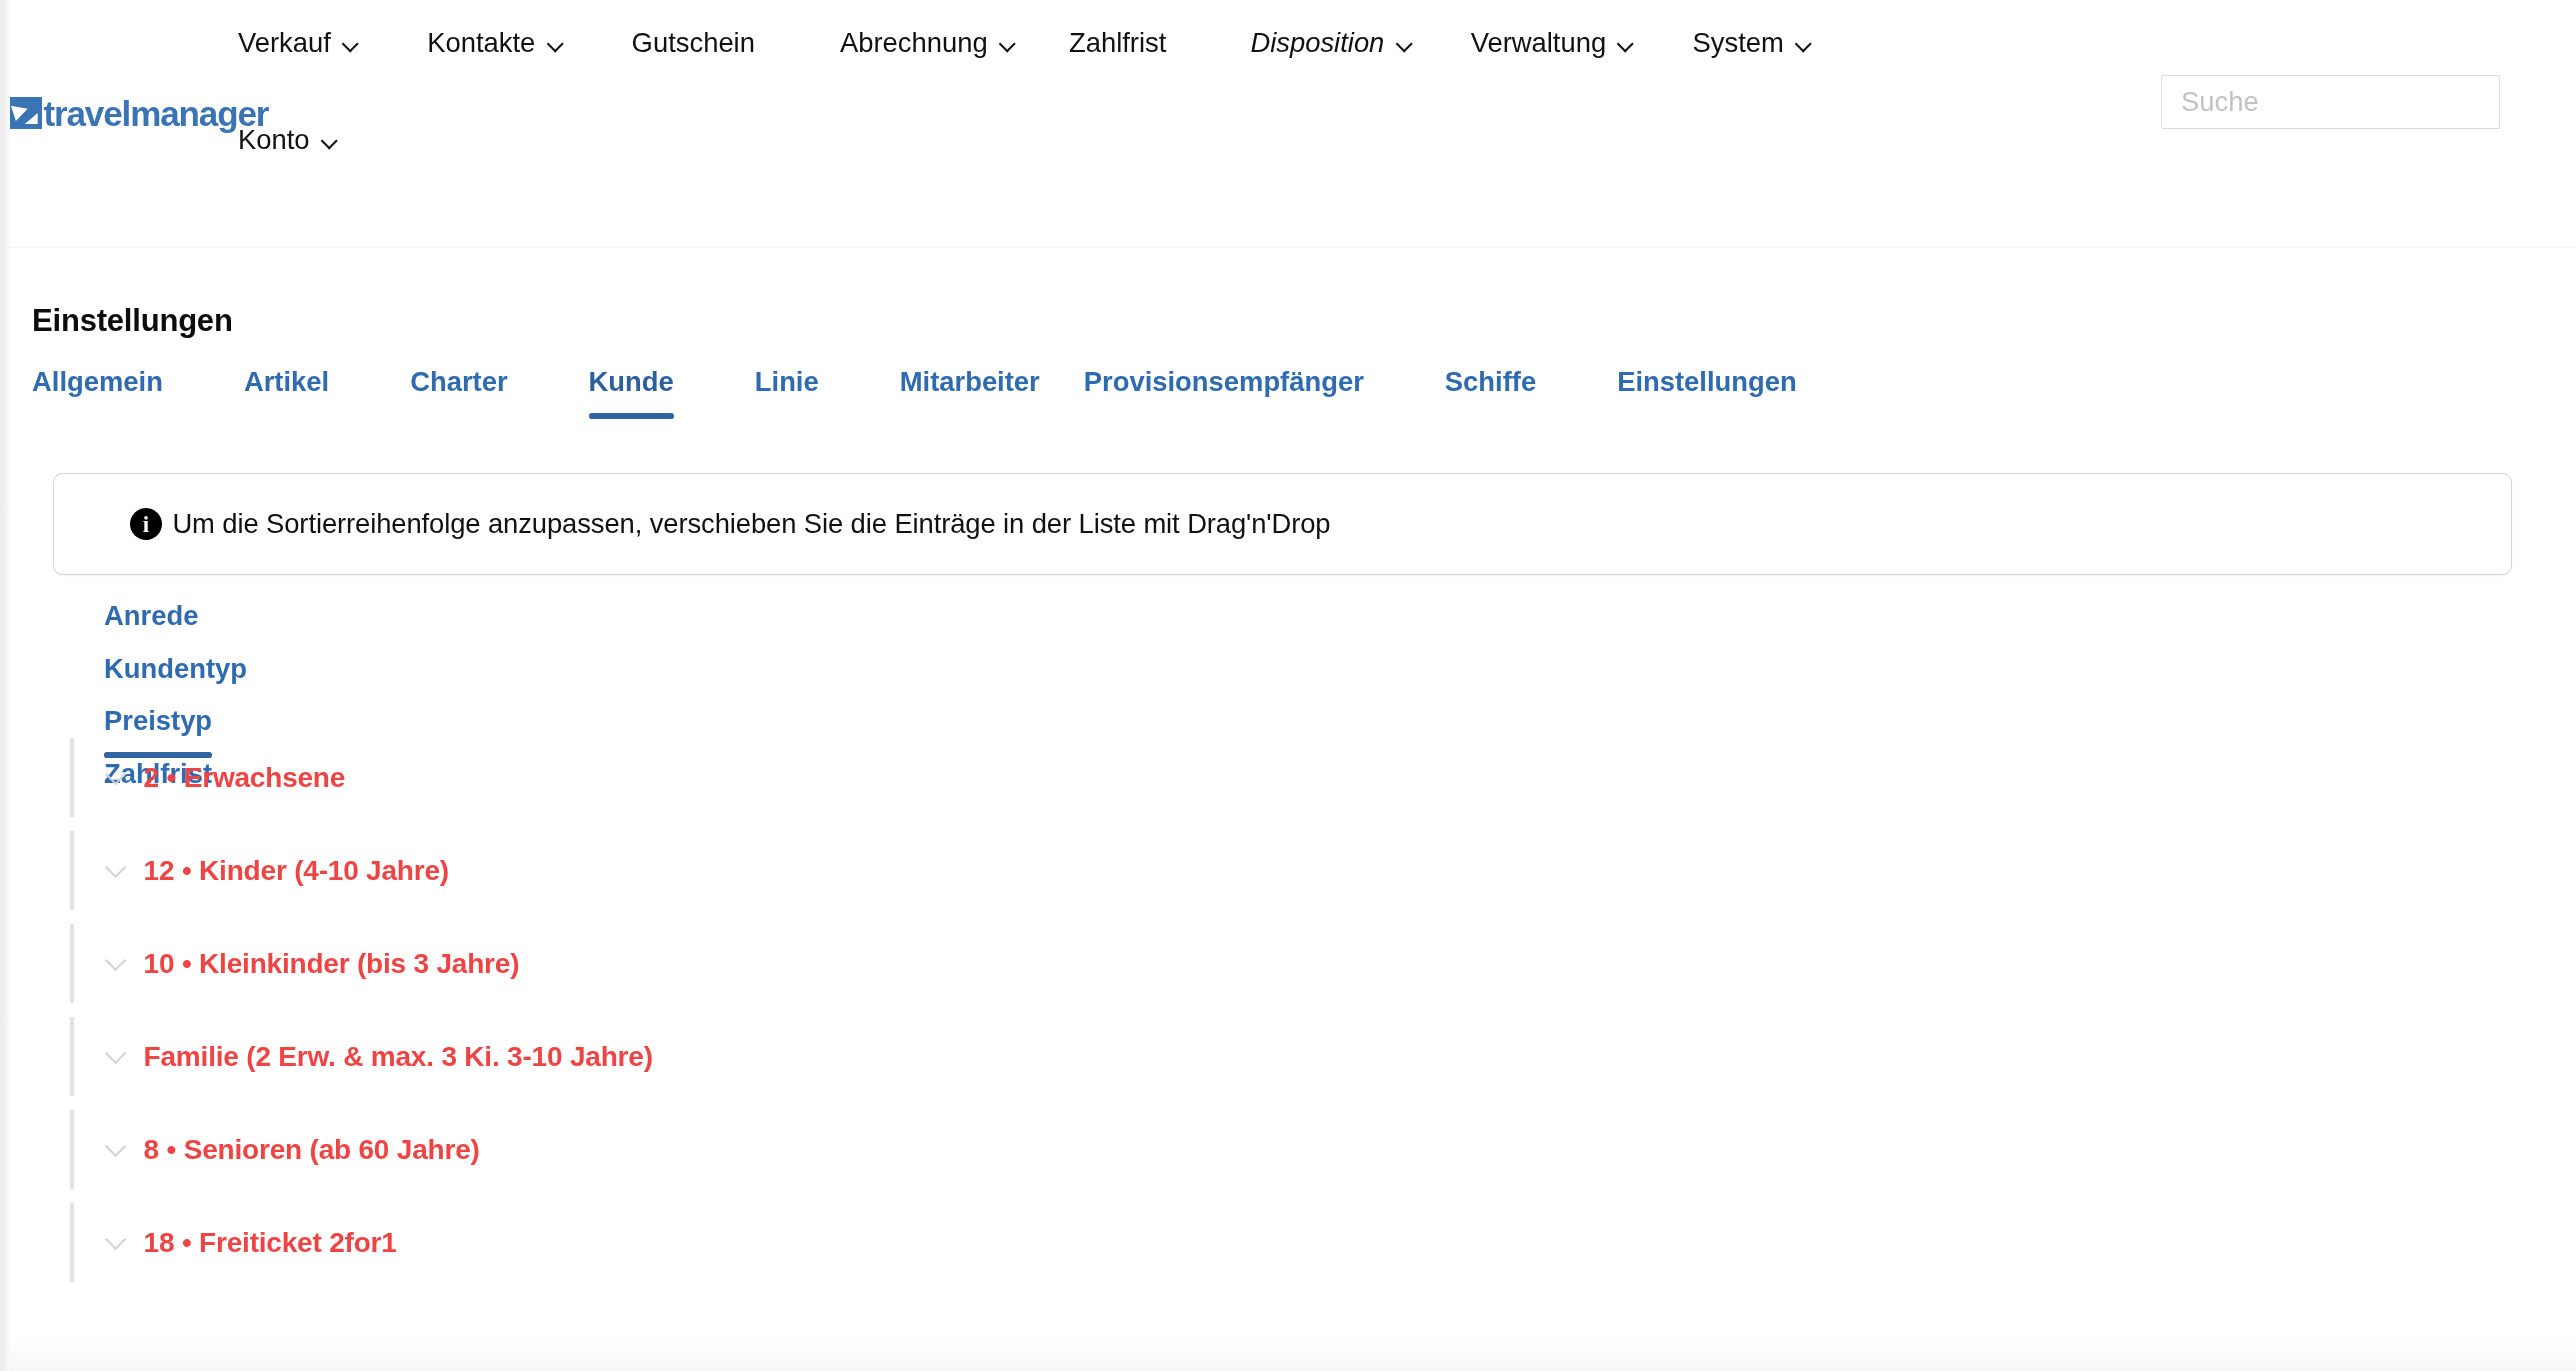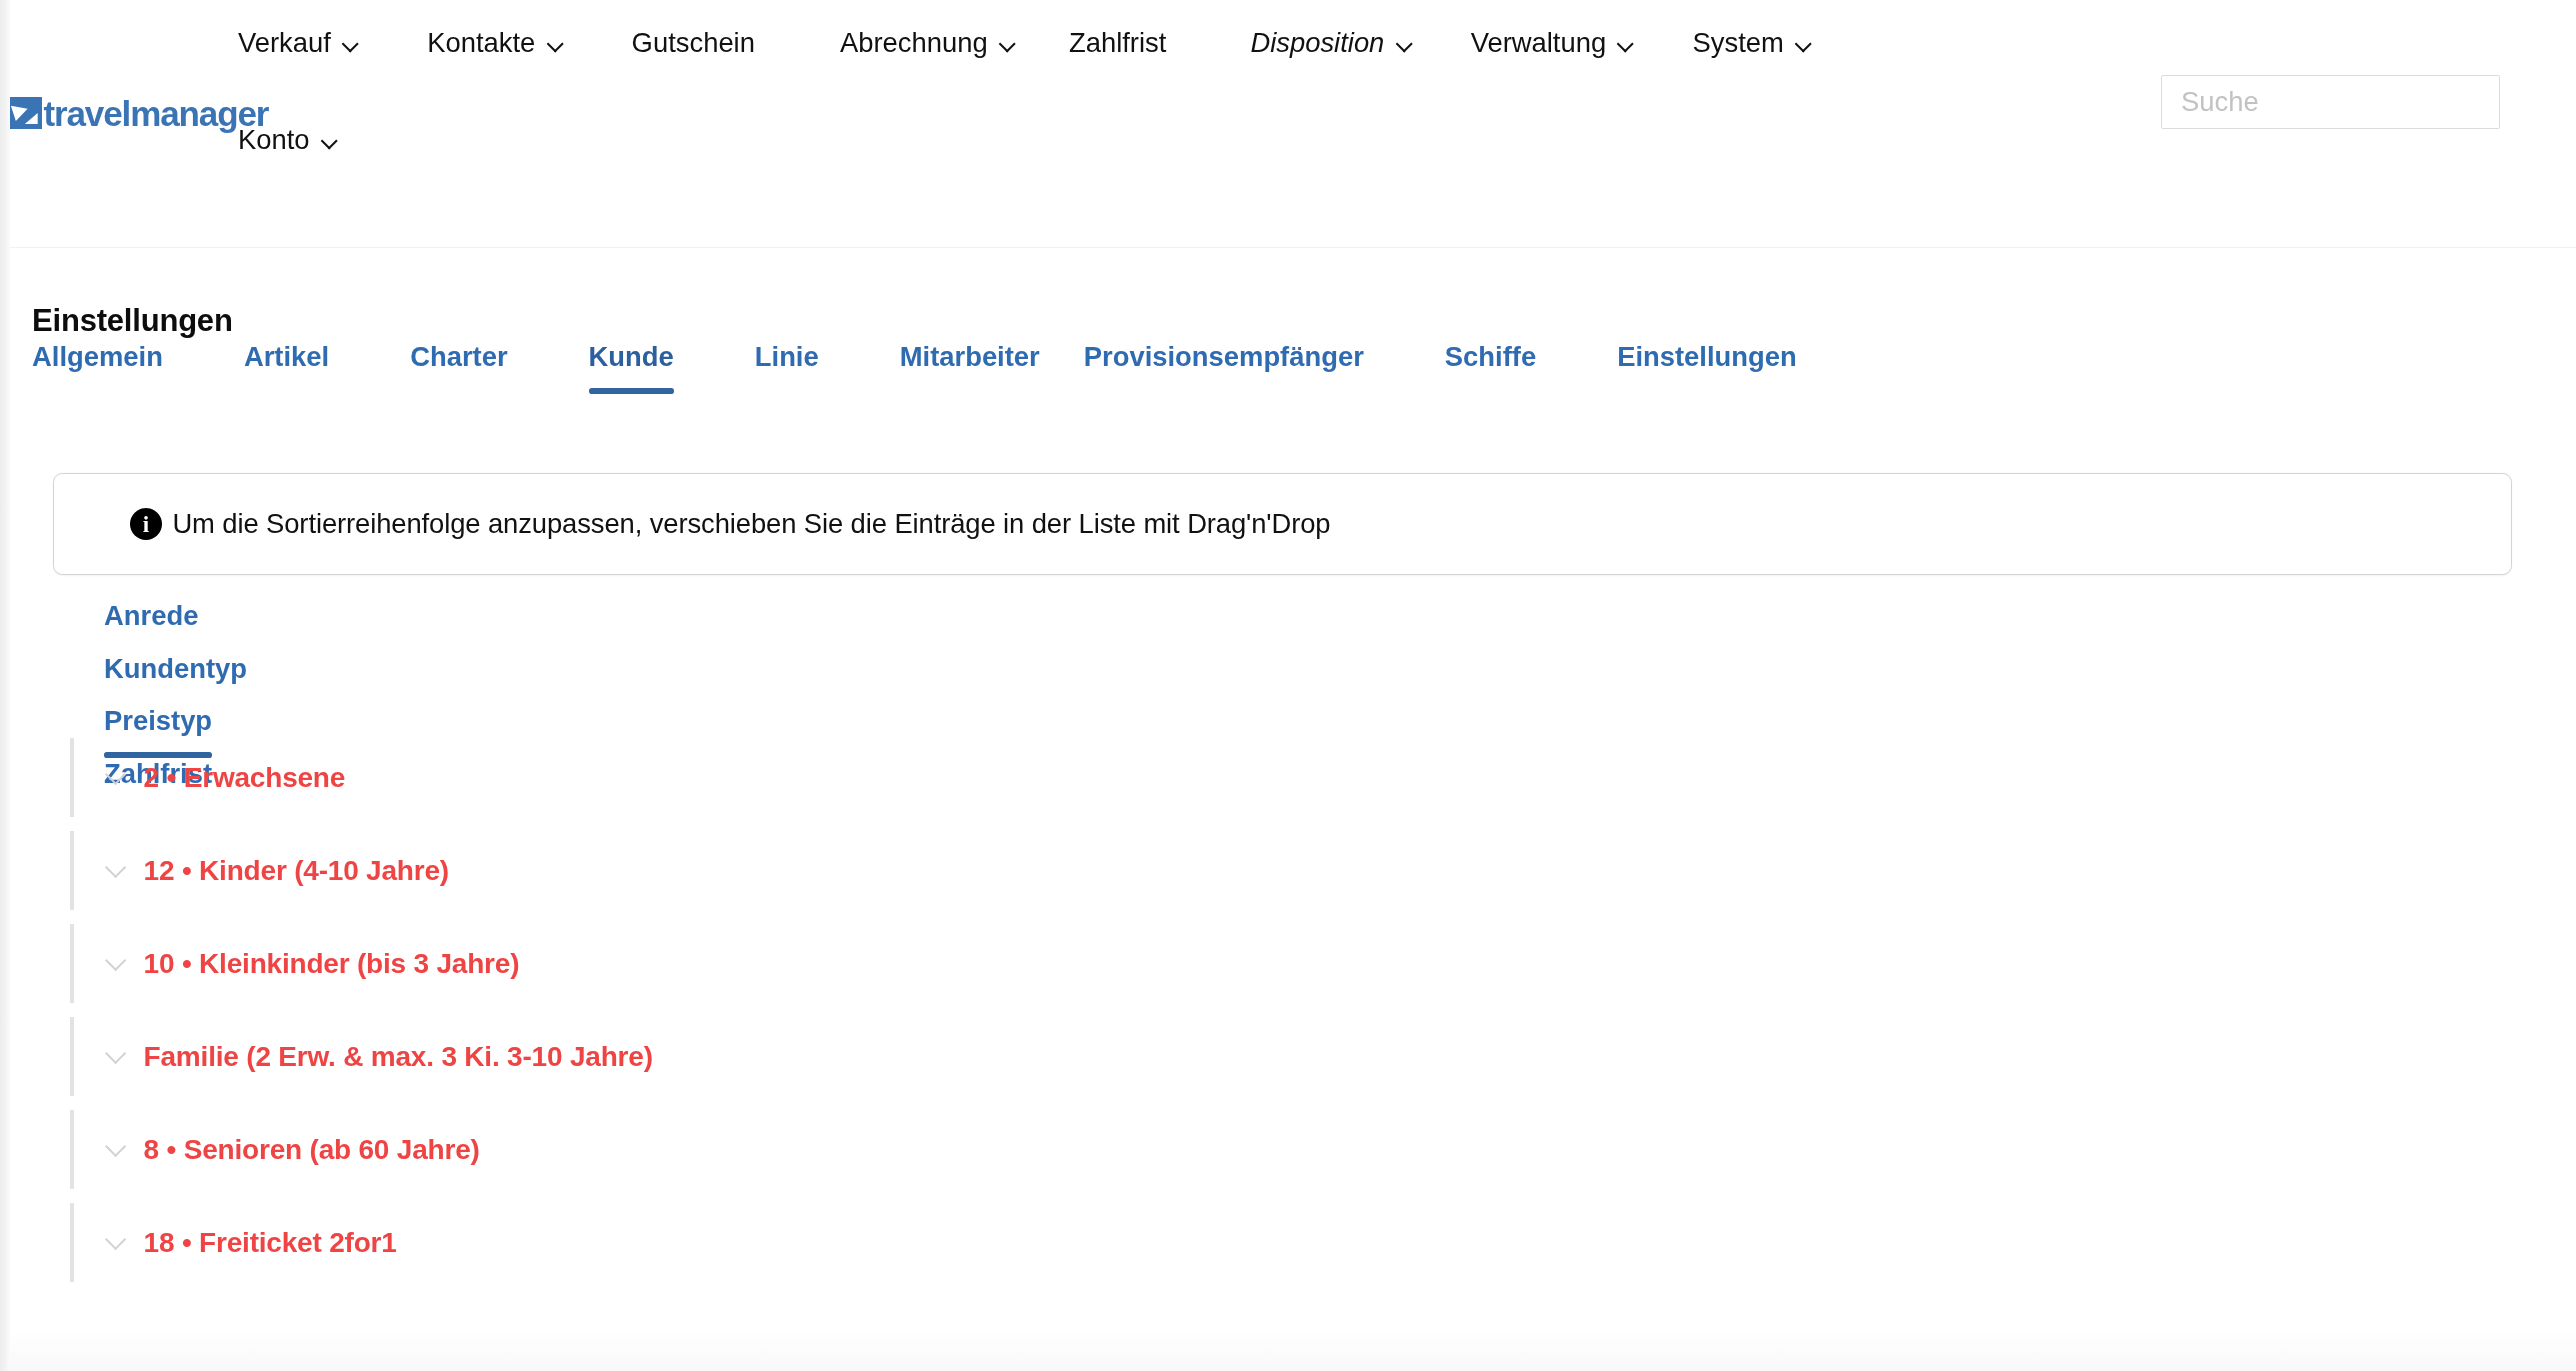--- a/index.html
+++ b/index.html
@@ -160,21 +160,21 @@
     font-size: 31px;
     font-weight: 700;
     color: #0d0d0d;
     letter-spacing: -0.2px;
   }
 
   
   .main-tabs {
     position: absolute;
     left: 32px;
-    top: 341px;
+    top: 366px;
     width: 2515px;
     display: flex;
     align-items: flex-start;
     text-align: right;
   }
   .main-tab {
     position: relative;
     font-size: 27.4px;
     font-weight: 600;
     color: #2f6bb0;

